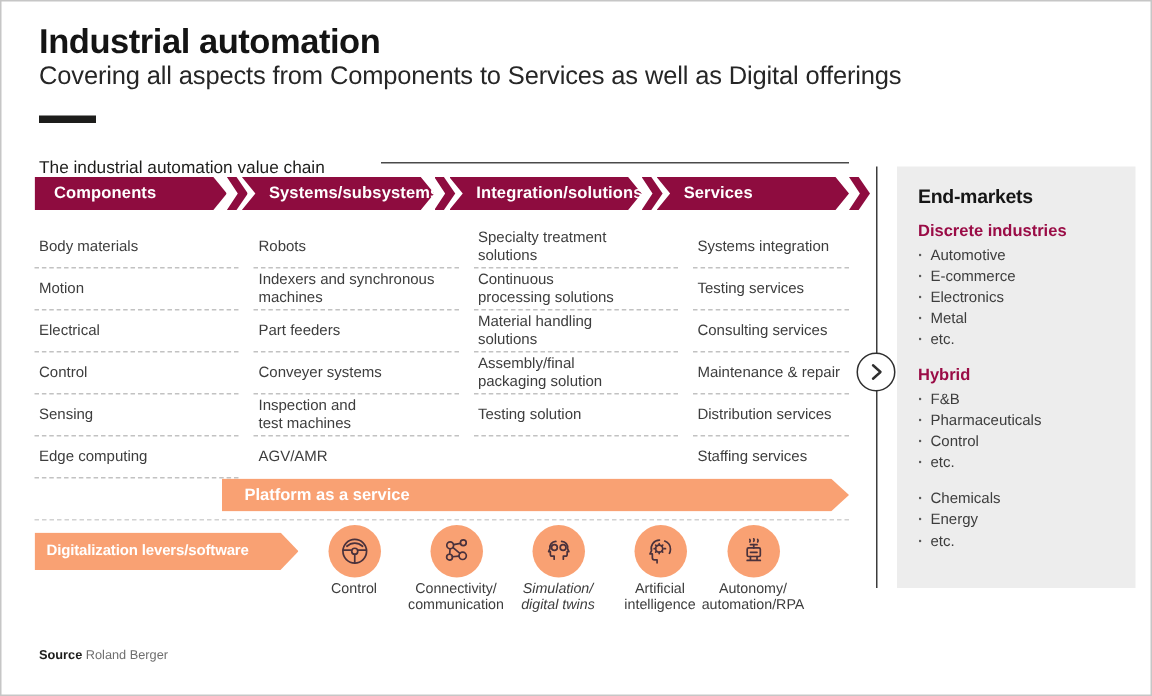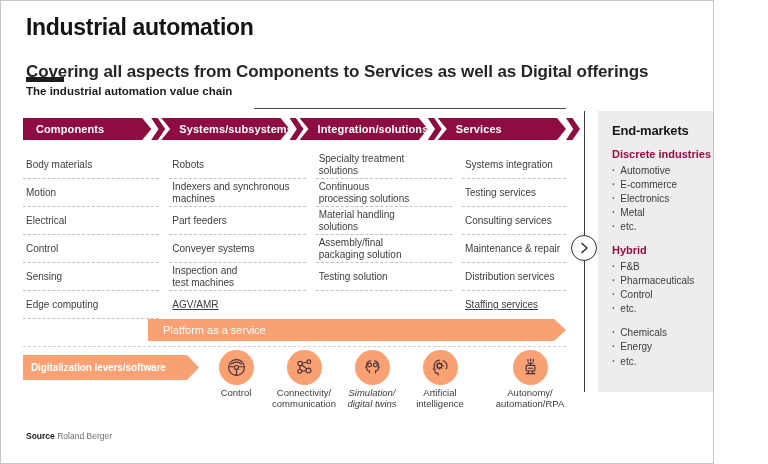--- a/index.html
+++ b/index.html
@@ -5,61 +5,61 @@
   :root{
     --magenta:#8e0c3f;
     --orange:#f9a173;
     --ink:#1d1d1b;
     --body:#3d3d3d;
     --panel:#ededed;
   }
   *{margin:0;padding:0;box-sizing:border-box;}
   html,body{background:#fff;}
   body{font-family:"Liberation Sans",sans-serif;color:var(--ink);}
-  .frame{position:relative;width:714px;height:464px;background:#fff;border:1px solid #c6c6c6;overflow:hidden;}
+  .frame{position:relative;width:768px;height:464px;background:#fff;border:1px solid #c6c6c6;overflow:hidden;}
 
   
   .title{position:absolute;left:25px;top:13px;font-size:23px;font-weight:bold;letter-spacing:-.3px;color:#141414;}
-  .subtitle{position:absolute;left:25px;top:61px;font-size:17px;font-weight:700;color:#262626;letter-spacing:-.1px;}
+  .subtitle{position:absolute;left:25px;top:40px;font-size:17px;font-weight:400;color:#262626;letter-spacing:-.1px;}
   .title-bar{position:absolute;left:25px;top:76px;width:38px;height:5px;background:var(--ink);}
-  .section-heading{position:absolute;left:25px;top:84px;font-size:11.5px;font-weight:bold;color:var(--ink);}
+  .section-heading{position:absolute;left:25px;top:105px;font-size:11.5px;font-weight:normal;color:var(--ink);}
   .heading-rule{position:absolute;left:253px;top:107px;width:312px;height:0;border-top:1px solid #4a4a4a;}
 
   
   .vc{position:absolute;left:22px;top:117px;width:543px;}
   .vc-headers{display:grid;grid-template-columns:repeat(4,1fr);column-gap:10px;height:22px;}
   .vc-header{position:relative;height:22px;}
   .vc-header .bar{position:absolute;inset:0;background:var(--magenta);
     clip-path:polygon(0 0,calc(100% - 9px) 0,100% 50%,calc(100% - 9px) 100%,0 100%,9px 50%);}
   .vc-header.first .bar{clip-path:polygon(0 0,calc(100% - 9px) 0,100% 50%,calc(100% - 9px) 100%,0 100%);}
   .vc-header .tip{position:absolute;right:-14px;top:0;width:14px;height:22px;background:var(--magenta);
     clip-path:polygon(0 0,46% 0,100% 50%,46% 100%,0 100%,52% 50%);}
   .vc-header .lbl{position:absolute;inset:0;line-height:22px;padding-left:18px;font-size:11px;font-weight:bold;color:#fff;letter-spacing:.1px;white-space:nowrap;}
   .vc-header.first .lbl{padding-left:13px;}
 
   .vc-grid{display:grid;grid-template-columns:repeat(3,1fr);grid-template-rows:repeat(6,28px);grid-auto-flow:column;column-gap:10px;margin-top:11px;}
   .cell{display:flex;align-items:center;font-size:10px;line-height:11.5px;color:var(--body);padding:0 6px 0 3px;border-bottom:1px dashed #c2c2c2;white-space:pre-line;}
-  .cell.nb{border-bottom:none;text-decoration:underline;}
+  .cell.nb{border-bottom:none;}
 
   .platform-arrow{position:relative;margin-left:125px;margin-top:0;height:22px;background:var(--orange);
     clip-path:polygon(0 0,calc(100% - 12px) 0,100% 50%,calc(100% - 12px) 100%,0 100%);}
-  .platform-arrow .lbl{line-height:22px;padding-left:15px;font-size:11px;font-weight:normal;color:#fff;}
+  .platform-arrow .lbl{line-height:22px;padding-left:15px;font-size:11px;font-weight:bold;color:#fff;}
 
   .full-dotted{margin-top:5px;border-top:1.5px dashed #d2d2d2;}
 
   .digi-row{position:relative;height:66px;margin-top:2px;}
   .digi-arrow{position:absolute;left:0;top:6px;width:176px;height:25px;background:var(--orange);
     clip-path:polygon(0 0,calc(100% - 12px) 0,100% 50%,calc(100% - 12px) 100%,0 100%);}
   .digi-arrow .lbl{line-height:25px;padding-left:8px;font-size:10px;font-weight:bold;color:#fff;letter-spacing:-.1px;white-space:nowrap;}
 
   .lever{position:absolute;top:1px;width:84px;text-align:center;}
   .lever .disc{width:35px;height:35px;border-radius:50%;background:var(--orange);margin:0 auto;display:flex;align-items:center;justify-content:center;}
   .lever .disc svg{stroke:#4a323c;fill:none;stroke-width:1.3;stroke-linecap:round;stroke-linejoin:round;}
   .lever .lbl{margin-top:3px;font-size:9.5px;line-height:10.5px;color:var(--body);white-space:pre-line;}
-  .lever.l1{left:171px;}.lever.l2{left:239px;}.lever.l3{left:307px;font-style:italic;}.lever.l4{left:375px;}.lever.l5{left:465px;}
+  .lever.l1{left:171px;}.lever.l2{left:239px;}.lever.l3{left:307px;font-style:italic;}.lever.l4{left:375px;}.lever.l5{left:437px;}
 
   
   .divider{position:absolute;left:583px;top:110px;height:281px;width:0;border-left:1.5px solid #3c3c3c;}
   .chev-circle{position:absolute;left:570px;top:234px;width:26px;height:26px;border:1.5px solid #2f2f2f;border-radius:50%;background:#fff;display:flex;align-items:center;justify-content:center;}
   .chev-circle svg{stroke:#2f2f2f;fill:none;stroke-width:1.6;stroke-linecap:round;stroke-linejoin:round;}
 
   
   .panel{position:absolute;left:597px;top:110px;width:159px;height:281px;background:var(--panel);padding:12px 14px 10px 14px;}
   .panel-title{font-size:13px;font-weight:bold;color:#161616;letter-spacing:-.2px;}
   .em-section{margin-top:10px;}

